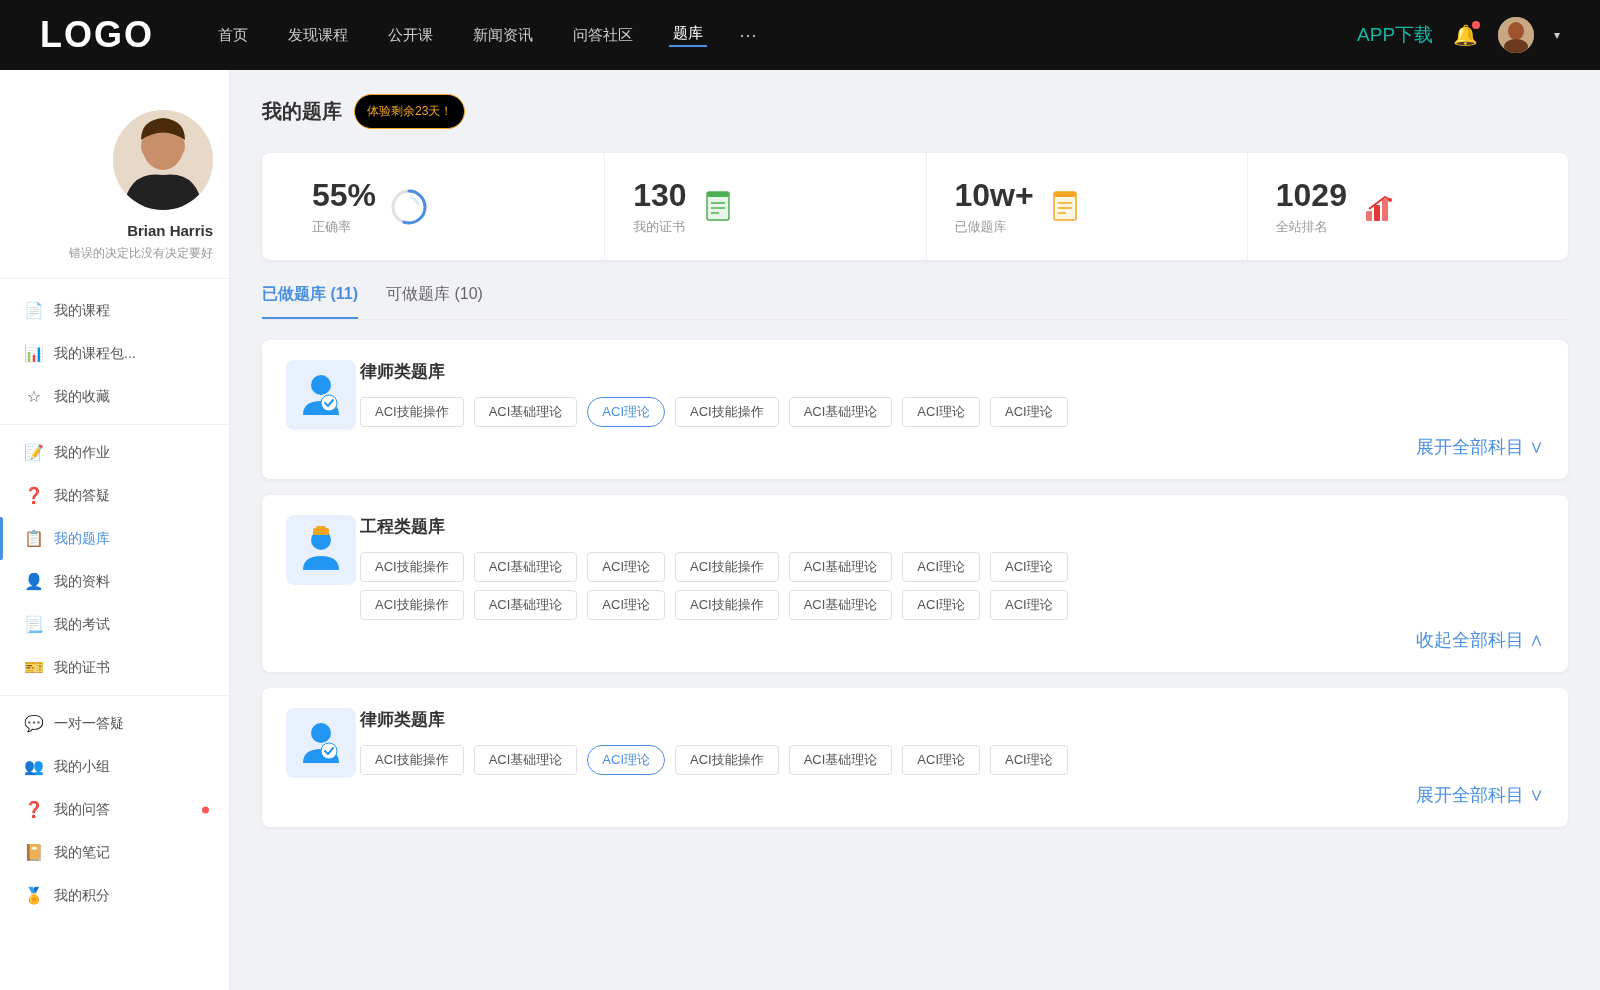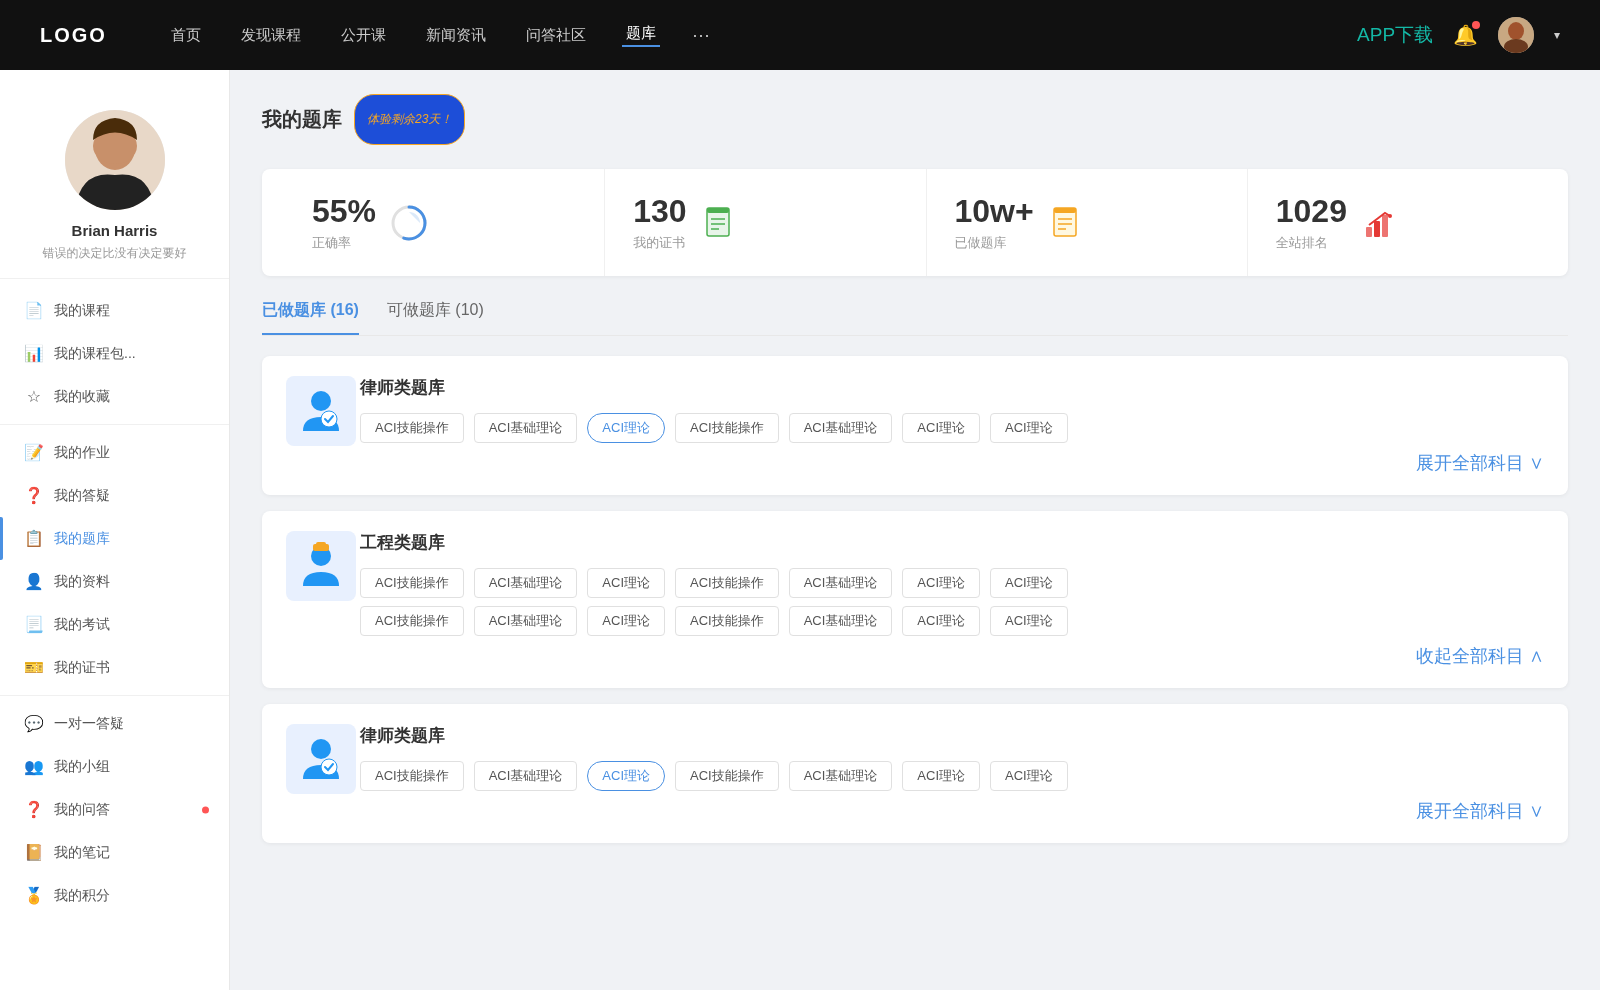--- a/index.html
+++ b/index.html
@@ -1,55 +1,55 @@
 <!DOCTYPE html>
 <html><head>
   <meta charset="utf-8">
   <style>
     * { box-sizing: border-box; margin: 0; padding: 0; }
     body { font-family: 'PingFang SC', 'Microsoft YaHei', sans-serif; background: #f0f2f5; color: #333; }
 
     
     .nav { background: #111; height: 70px; display: flex; align-items: center; padding: 0 40px; gap: 0; }
-    .nav-logo { color: #fff; font-size: 20px; font-weight: 900; letter-spacing: 2px; margin-right: 60px; }
+    .nav-logo { color: #fff; font-size: 36px; font-weight: 900; letter-spacing: 2px; margin-right: 60px; }
     .nav-links { display: flex; align-items: center; gap: 32px; flex: 1; }
     .nav-link { color: #ccc; font-size: 15px; cursor: pointer; padding: 0 4px; }
     .nav-link.active { color: #fff; border-bottom: 2px solid #4a90e2; padding-bottom: 2px; }
     .nav-more { color: #ccc; font-size: 18px; cursor: pointer; }
     .nav-right { display: flex; align-items: center; gap: 20px; margin-left: auto; }
     .nav-app-btn { color: #14b8a6; font-size: 19px; cursor: pointer; }
     .nav-bell { position: relative; cursor: pointer; }
     .nav-bell-icon { color: #ccc; font-size: 20px; }
     .nav-bell-dot { position: absolute; top: -2px; right: -2px; width: 8px; height: 8px; background: #f55; border-radius: 50%; }
     .nav-avatar { width: 36px; height: 36px; border-radius: 50%; background: #888; overflow: hidden; cursor: pointer; }
     .nav-chevron { color: #ccc; font-size: 12px; cursor: pointer; }
 
     
     .layout { display: flex; min-height: calc(100vh - 70px); }
 
     
     .sidebar { width: 230px; background: #fff; padding: 20px 0; flex-shrink: 0; border-right: 1px solid #e8e8e8; }
-    .sidebar-profile { display: flex; flex-direction: column; align-items: center; padding: 20px 16px 16px; border-bottom: 1px solid #f0f0f0; }
+    .sidebar-profile { display: flex; flex-direction: column; align-items: flex-end; padding: 20px 16px 16px; border-bottom: 1px solid #f0f0f0; }
     .avatar-circle { width: 100px; height: 100px; border-radius: 50%; overflow: hidden; background: #e8e8e8; margin-bottom: 12px; }
     .profile-name { font-size: 15px; font-weight: 600; color: #333; margin-bottom: 6px; }
     .profile-motto { font-size: 12px; color: #999; text-align: center; }
     .sidebar-menu { padding: 10px 0; }
     .menu-item { display: flex; align-items: center; gap: 10px; padding: 12px 24px; cursor: pointer; font-size: 14px; color: #555; position: relative; }
     .menu-item.active { color: #4a90e2; }
     .menu-item.active::before { content: ''; position: absolute; left: 0; top: 0; bottom: 0; width: 3px; background: #4a90e2; border-radius: 0 2px 2px 0; }
     .menu-icon { font-size: 16px; width: 20px; text-align: center; }
     .menu-label { font-size: 14px; }
     .menu-dot { width: 7px; height: 7px; background: #f55; border-radius: 50%; position: absolute; right: 20px; top: 50%; transform: translateY(-50%); }
     .menu-divider { height: 1px; background: #f0f0f0; margin: 6px 0; }
 
     
     .main { flex: 1; padding: 24px 32px; overflow-y: auto; }
     .page-header { display: flex; align-items: center; gap: 12px; margin-bottom: 24px; }
     .page-title { font-size: 20px; font-weight: 600; color: #333; }
-    .trial-badge { background: #1d4ed8; color: #f5a623; font-size: 12px; padding: 16px 12px; border-radius: 20px; border: 1px solid #f5a623; font-style: italic; }
+    .trial-badge { background: #000000; color: #f5a623; font-size: 12px; padding: 8px 12px; border-radius: 20px; border: 1px solid #f5a623; }
 
     
     .stats-bar { display: flex; gap: 0; background: #fff; border-radius: 8px; margin-bottom: 24px; overflow: hidden; box-shadow: 0 1px 4px rgba(0,0,0,0.06); padding-left: 22px; }
     .stat-item { flex: 1; padding: 24px 28px; display: flex; align-items: center; gap: 14px; border-right: 1px solid #f0f0f0; }
     .stat-item:last-child { border-right: none; }
     .stat-text {}
     .stat-value { font-size: 32px; font-weight: 700; color: #333; }
     .stat-label { font-size: 13px; color: #999; margin-top: 4px; }
     .stat-icon { width: 38px; height: 38px; display: flex; align-items: center; justify-content: center; font-size: 22px; }
 
@@ -243,21 +243,21 @@
             <rect x="10" y="14" width="6" height="16" rx="1" fill="#e53935"></rect>
             <rect x="18" y="8" width="6" height="22" rx="1" fill="#e53935" opacity="0.7"></rect>
             <polyline points="5,18 13,12 21,6 26,9" fill="none" stroke="#e53935" stroke-width="2"></polyline>
             <circle cx="26" cy="9" r="2" fill="#e53935"></circle>
           </svg>
         </div>
       </div>
     </div>
 
     <div class="tabs">
-      <div class="tab active">已做题库 (16)</div>
+      <div class="tab active">已做题库 (11)</div>
       <div class="tab">可做题库 (10)</div>
     </div>
 
     <div class="bank-card">
       <div class="bank-header">
         <div class="bank-icon">
           <svg width="52" height="52" viewBox="0 0 52 52">
             <circle cx="26" cy="16" r="10" fill="#2196f3"></circle>
             <path d="M8 46 Q8 32 26 32 Q44 32 44 46Z" fill="#2196f3"></path>
             <circle cx="34" cy="34" r="8" fill="#fff" stroke="#2196f3" stroke-width="1"></circle>

